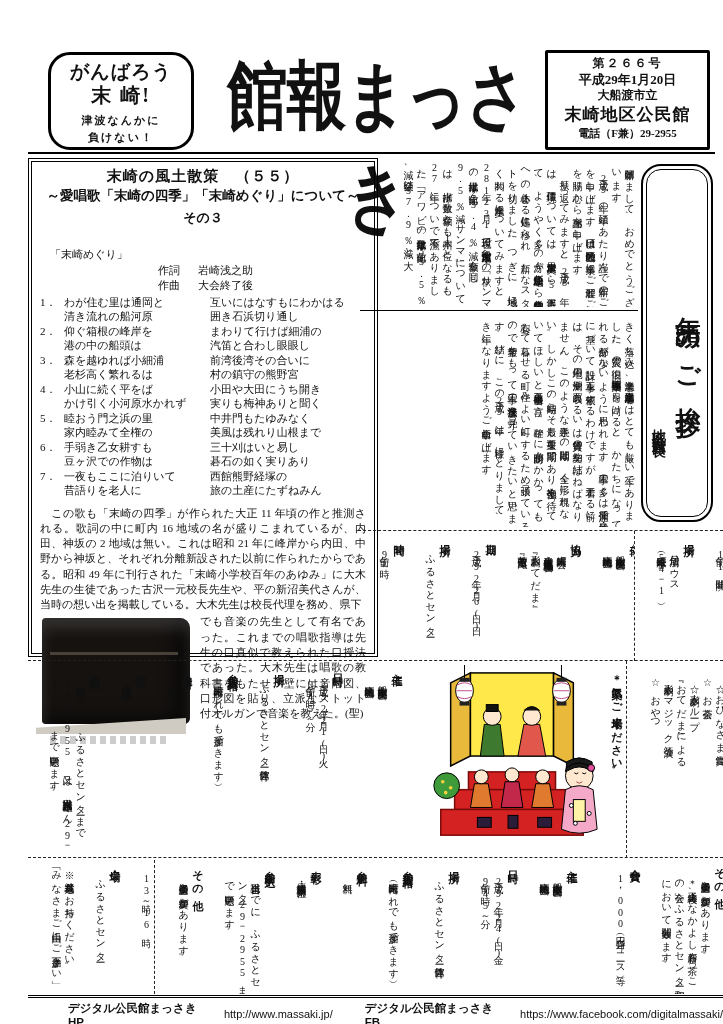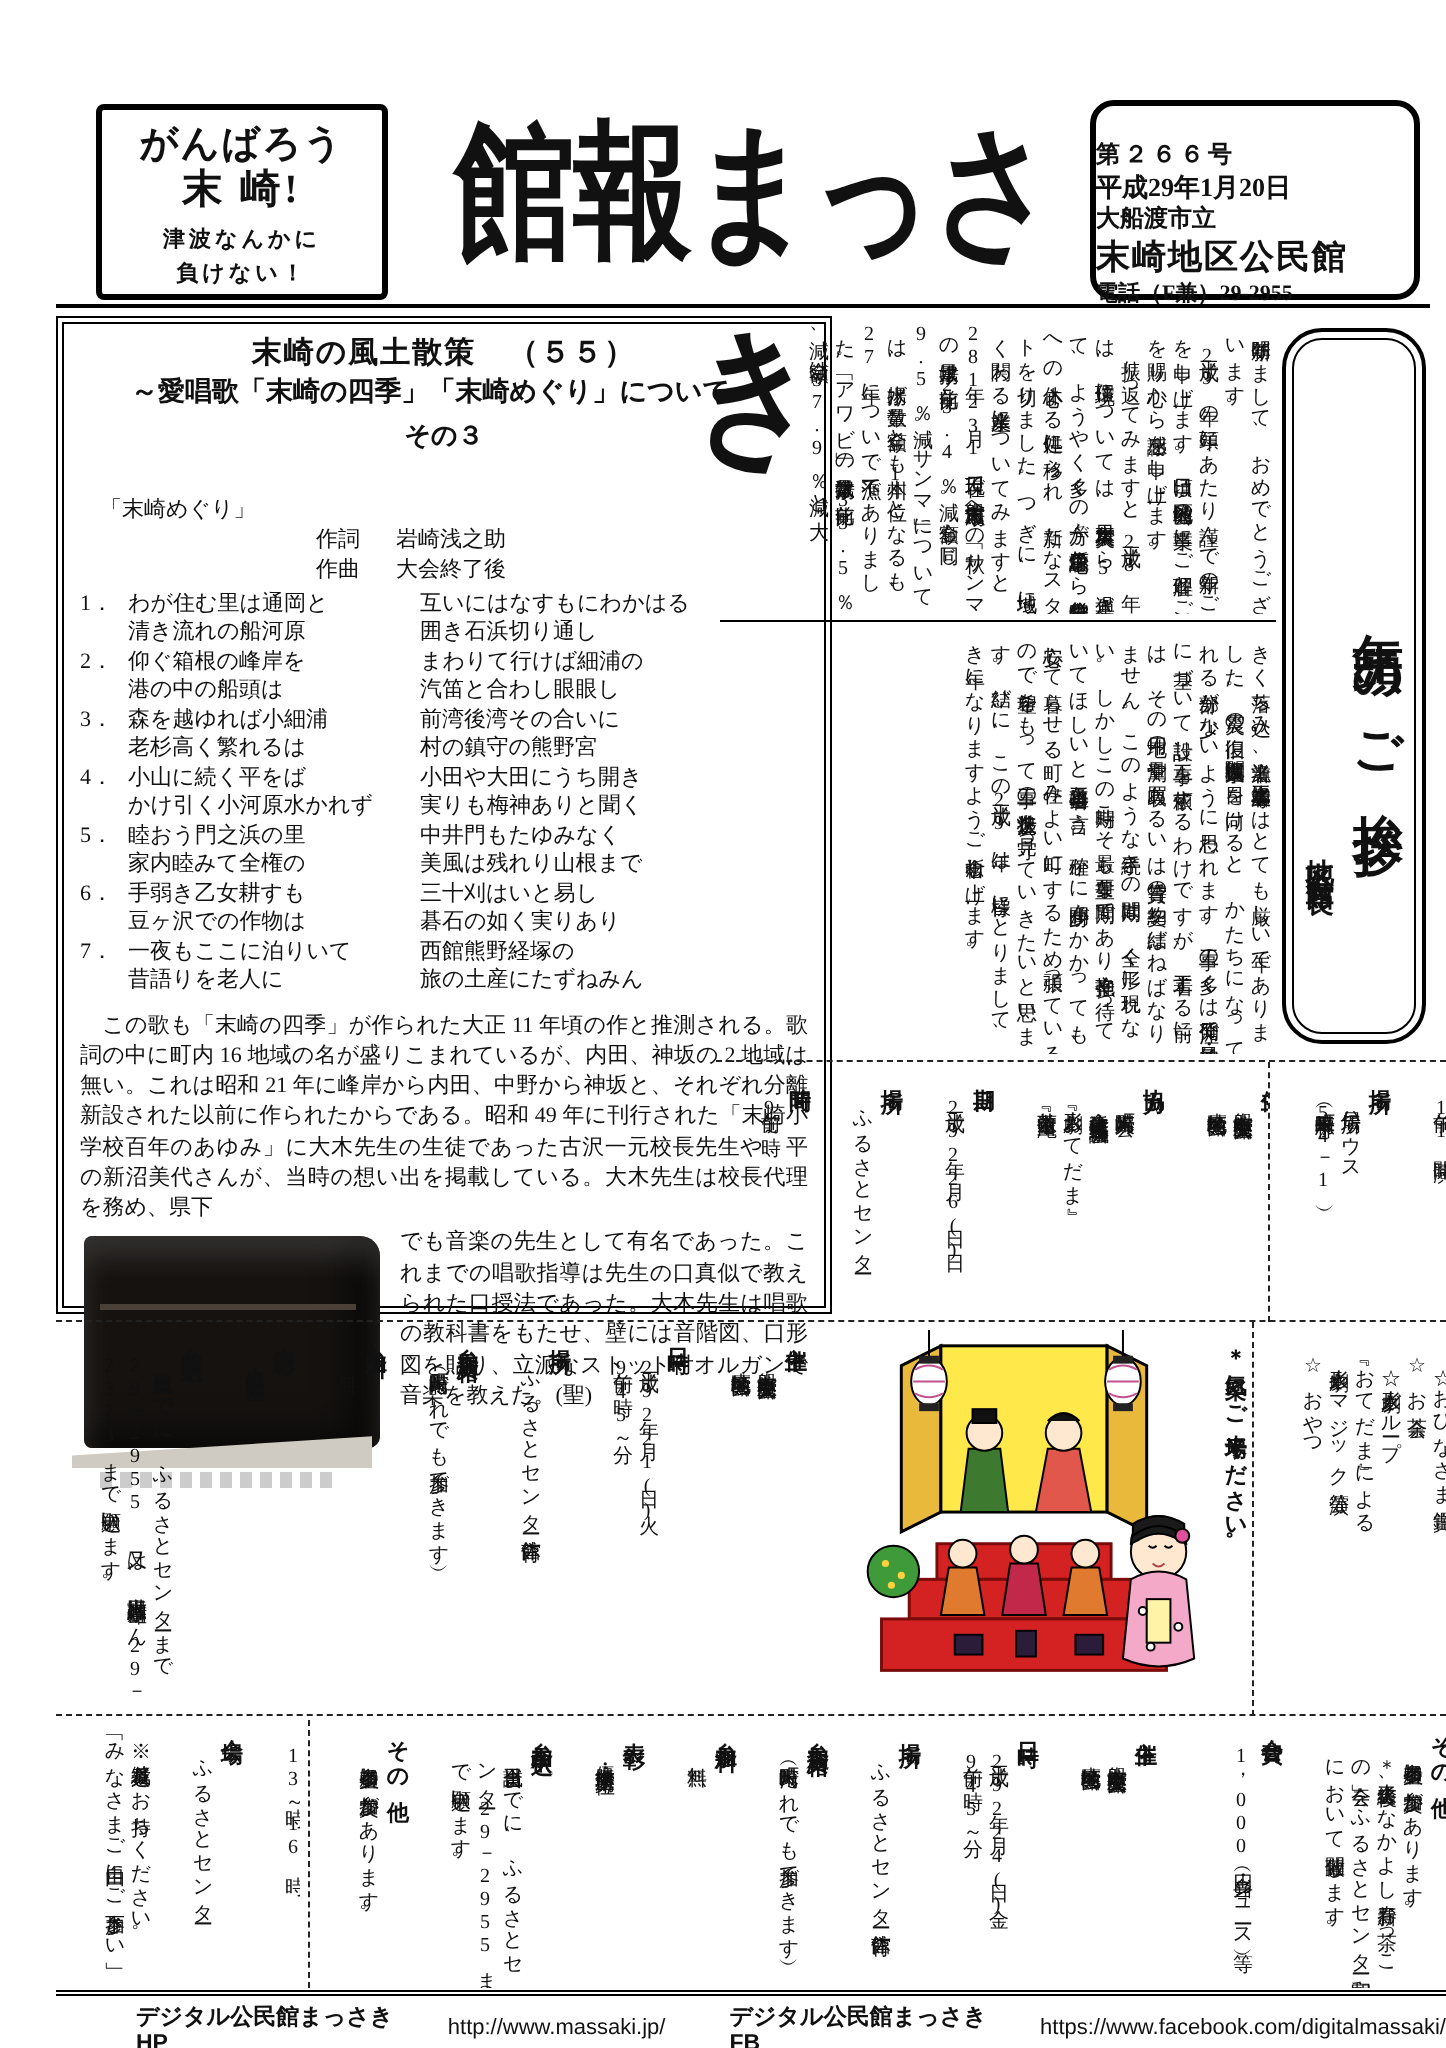--- a/index.html
+++ b/index.html
@@ -2,35 +2,35 @@
 <html><head>
 <meta charset="utf-8">
 <style>
   html,body{margin:0;padding:0;background:#e8e8e4;}
   #page{position:relative;width:723px;height:1024px;background:#ffffff;overflow:hidden;
         font-family:"Liberation Serif","DejaVu Serif",serif;color:#111;}
   
   #header{position:absolute;left:0;top:38px;width:723px;height:116px;}
   #header-rule{position:absolute;left:28px;top:152px;width:687px;height:0;border-top:2px solid #000;}
   .slogan-box{position:absolute;left:48px;top:14px;width:146px;height:98px;border:3px solid #000;
-              border-radius:4px;text-align:center;padding-top:4px;box-sizing:border-box;}
+              border-radius:22px;text-align:center;padding-top:4px;box-sizing:border-box;}
   .slogan-1{font-size:19px;font-weight:900;letter-spacing:1px;}
   .slogan-2{font-size:20px;font-weight:900;letter-spacing:2px;line-height:1.05;}
   .slogan-3{font-size:11px;font-weight:700;letter-spacing:2px;margin-top:6px;line-height:1.5;}
   .main-title{position:absolute;left:212px;top:8px;width:330px;text-align:center;
               font-size:60px;font-weight:900;letter-spacing:-1px;transform:scaleY(1.25);transform-origin:top;}
   .issue-box{position:absolute;left:545px;top:12px;width:165px;height:100px;border:3px solid #000;
-             border-radius:12px;text-align:left;padding-top:17px;box-sizing:border-box;line-height:1.3;}
+             border-radius:2px;text-align:center;padding-top:3px;box-sizing:border-box;line-height:1.3;}
   .issue-no{font-size:12px;font-weight:700;letter-spacing:2px;}
   .issue-date{font-size:13px;font-weight:700;}
   .issue-org1{font-size:12px;font-weight:700;}
   .issue-org2{font-size:17px;font-weight:900;letter-spacing:1px;}
   .issue-tel{font-size:11px;font-weight:700;}
   
-  #article{position:absolute;left:28px;top:158px;width:388px;height:499px;border:4px double #000;
+  #article{position:absolute;left:28px;top:158px;width:350px;height:499px;border:4px double #000;
            box-sizing:border-box;padding:5px 8px;}
   .a-title{text-align:center;font-size:15px;font-weight:900;letter-spacing:1px;}
   .a-sub{text-align:center;font-size:13.5px;font-weight:900;margin-top:1px;}
   .a-part{text-align:center;font-size:13px;font-weight:900;margin-top:4px;}
   .a-song{font-size:11px;margin-top:20px;padding-left:10px;}
   .a-credits{font-size:11px;margin-top:1px;padding-left:118px;line-height:1.35;}
   .a-credits span{display:inline-block;}
   .a-credits .cl{width:40px;}
   .verses{margin-top:2px;font-size:11px;line-height:1.32;}
   .vrow{display:grid;grid-template-columns:24px 146px auto;}

